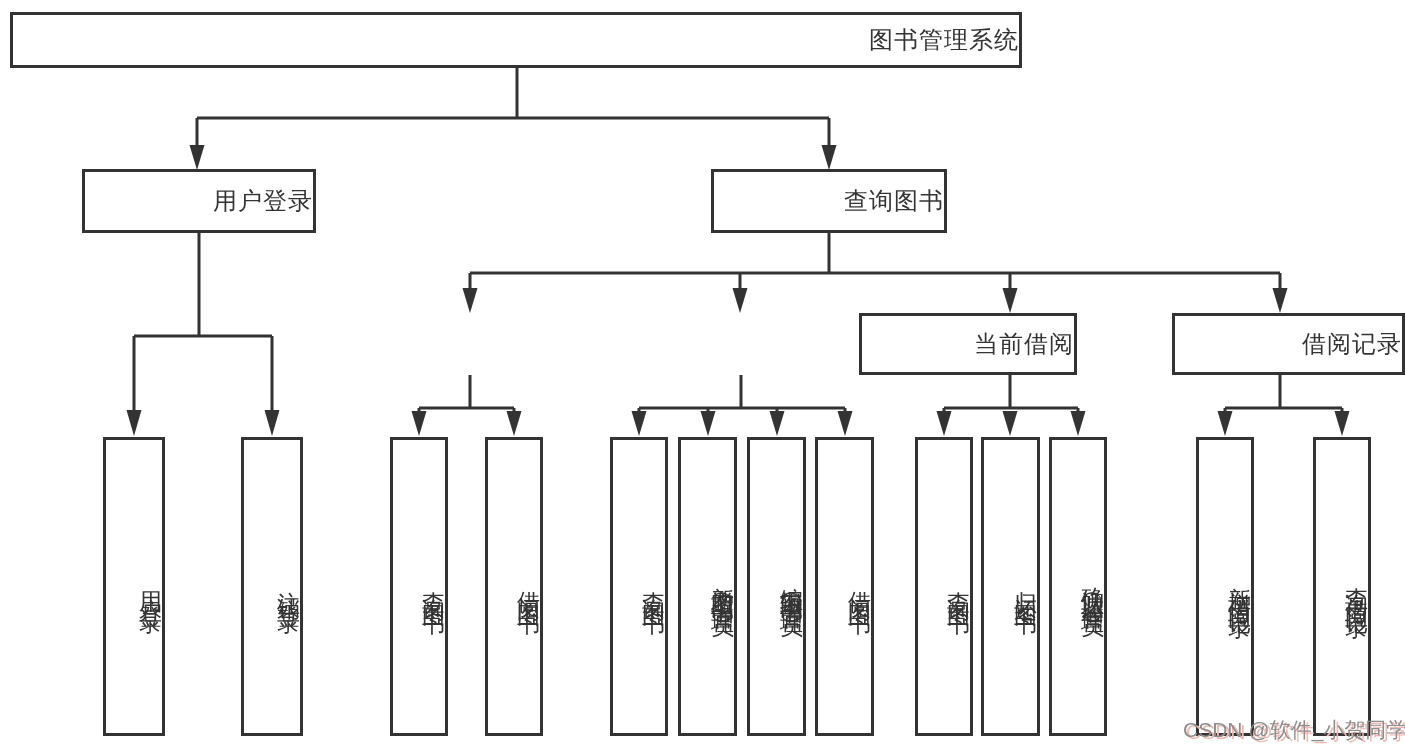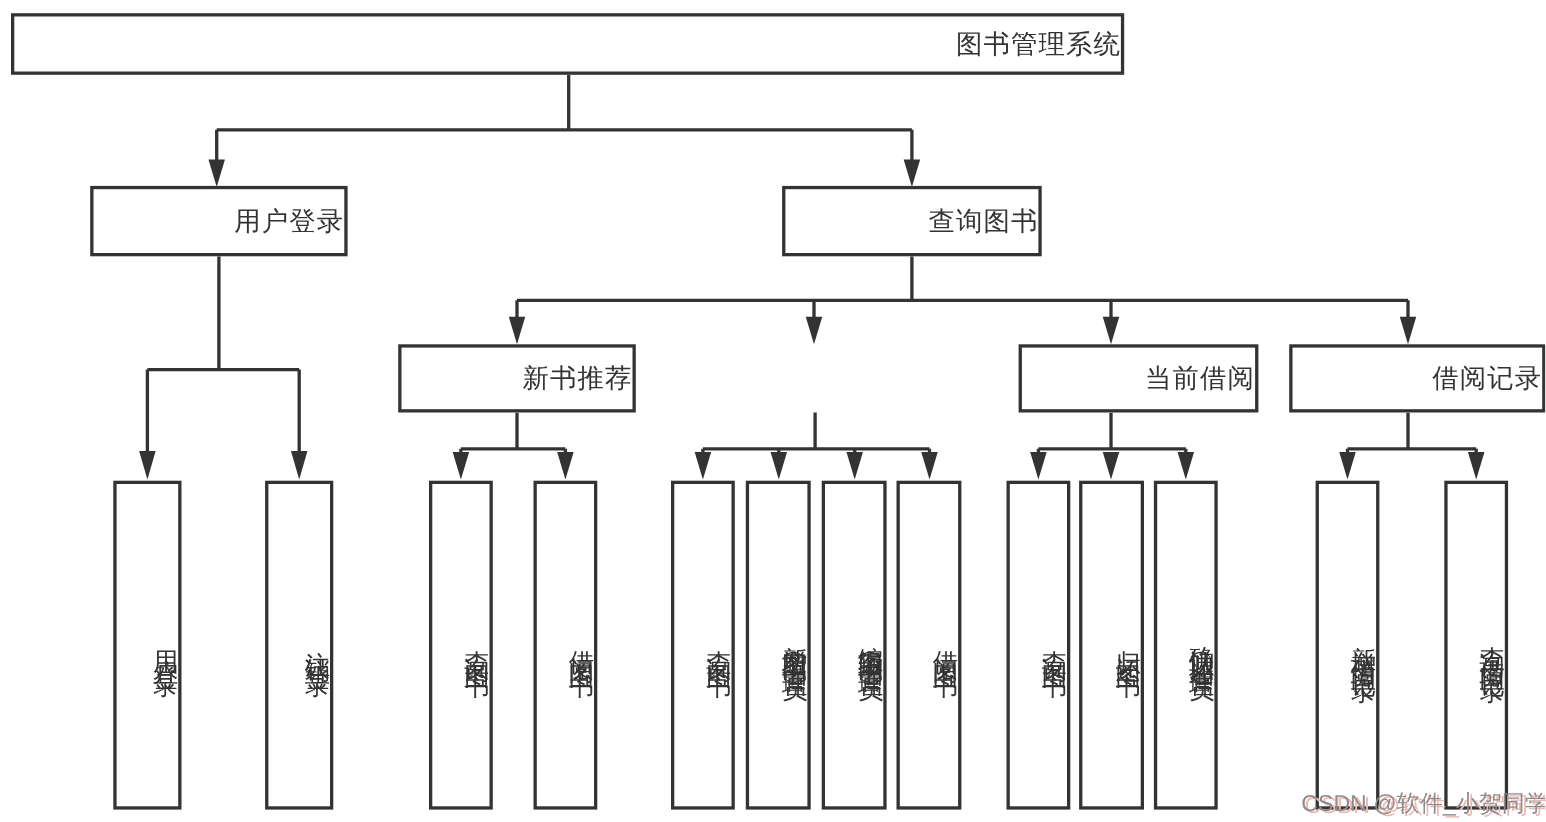--- a/index.html
+++ b/index.html
@@ -75,24 +75,21 @@
     <span>图书管理系统</span>
   </div>
 
   <div class="b" style="left:82px;top:169px;width:234px;height:64px">
     <span>用户登录</span>
   </div>
   <div class="b" style="left:711px;top:169px;width:236px;height:64px">
     <span>查询图书</span>
   </div>
 
-  <div class="b" style="left:362px;top:313px;width:216px;height:62px">
-    <span>新书推荐</span>
-  </div>
-  <div class="b" style="left:926px;top:313px;width:218px;height:62px">
+  <div class="b" style="left:859px;top:313px;width:218px;height:62px">
     <span>当前借阅</span>
   </div>
   <div class="b" style="left:1172px;top:313px;width:233px;height:62px">
     <span>借阅记录</span>
   </div>
 
   <div class="b v" style="left:103px;top:437px;width:62px;height:299px">
     <span>用户登录</span>
   </div>
   <div class="b v" style="left:241px;top:437px;width:62px;height:299px">

